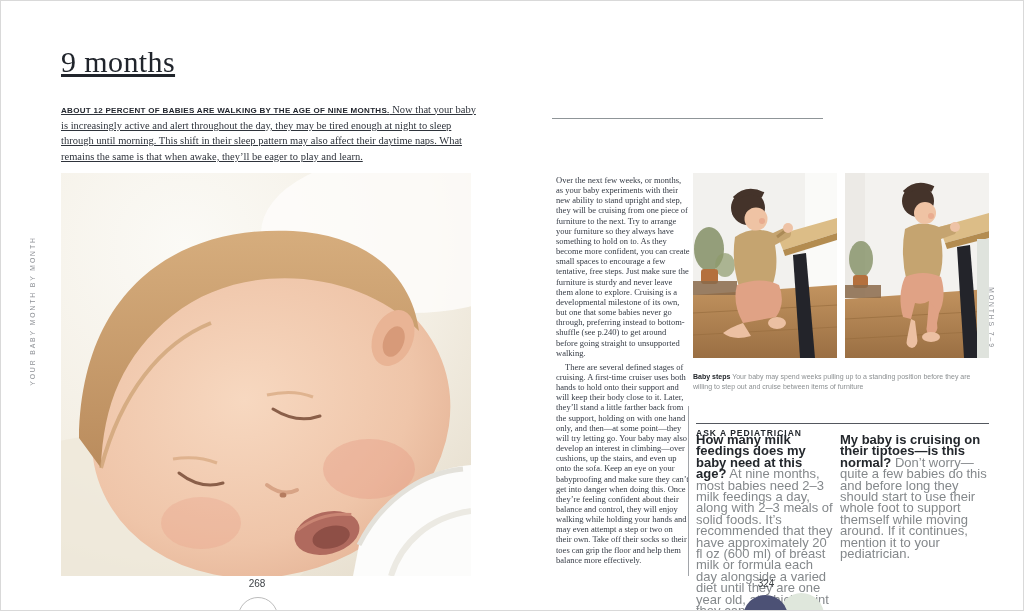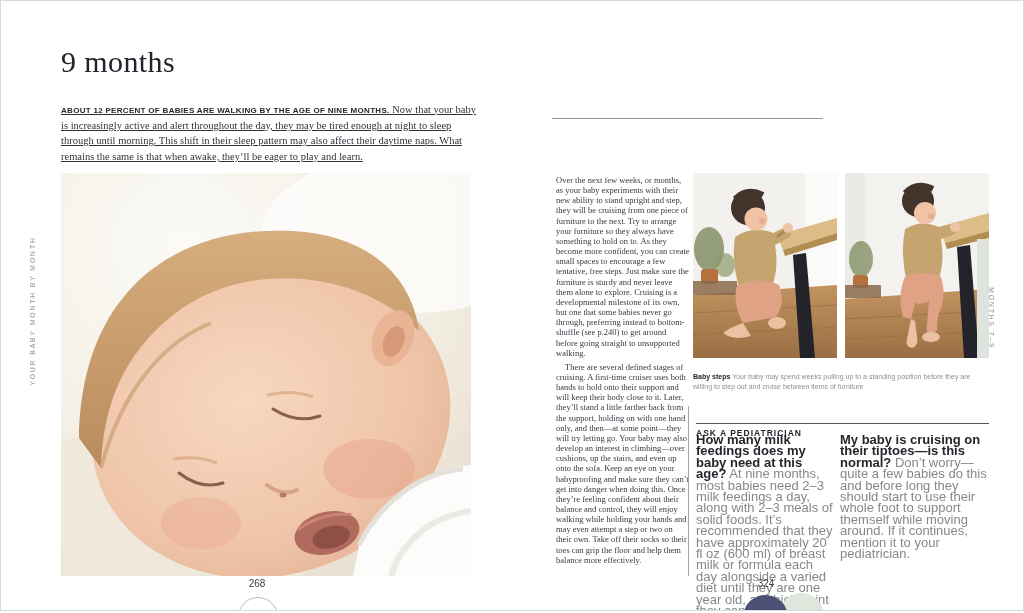--- a/index.html
+++ b/index.html
@@ -3,21 +3,21 @@
 <meta charset="utf-8">
 <style>
   html,body{margin:0;padding:0;background:#ffffff;}
   body{width:1024px;height:613px;position:relative;overflow:hidden;
        font-family:"Liberation Sans",sans-serif;-webkit-font-smoothing:antialiased;}
   .spread{position:absolute;left:0;top:0;width:1022px;height:609px;background:#fff;
           border:1px solid #d9d9d9;overflow:hidden;}
 
   
   .left-title{position:absolute;left:60px;top:46px;margin:0;
-              font:400 30px/1 "Liberation Serif",serif;color:#20242b;letter-spacing:.4px;}
+              font:400 30px/1 "Liberation Serif",serif;color:#20242b;letter-spacing:.4px;text-decoration:underline;}
   .intro{position:absolute;left:60px;top:90px;width:416px;
          font:10.5px/15.4px "Liberation Serif",serif;color:#2e333b;text-decoration:underline;}
   .intro .lead{font-family:"Liberation Sans",sans-serif;font-weight:700;font-size:8px;
                letter-spacing:.3px;color:#23272f;}
   .photo-left{position:absolute;left:60px;top:172px;width:410px;height:403px;overflow:hidden;}
   .vert{position:absolute;white-space:nowrap;font-size:6.8px;letter-spacing:1.9px;color:#8f9297;}
   .vert-left{left:31px;top:310px;transform:translate(-50%,-50%) rotate(-90deg);}
   .vert-right{left:990px;top:317px;transform:translate(-50%,-50%) rotate(90deg);}
   .pagenum{position:absolute;width:60px;text-align:center;font-size:10px;color:#3f4347;}
   #pn-left{left:226px;top:577px;text-align:center;}

